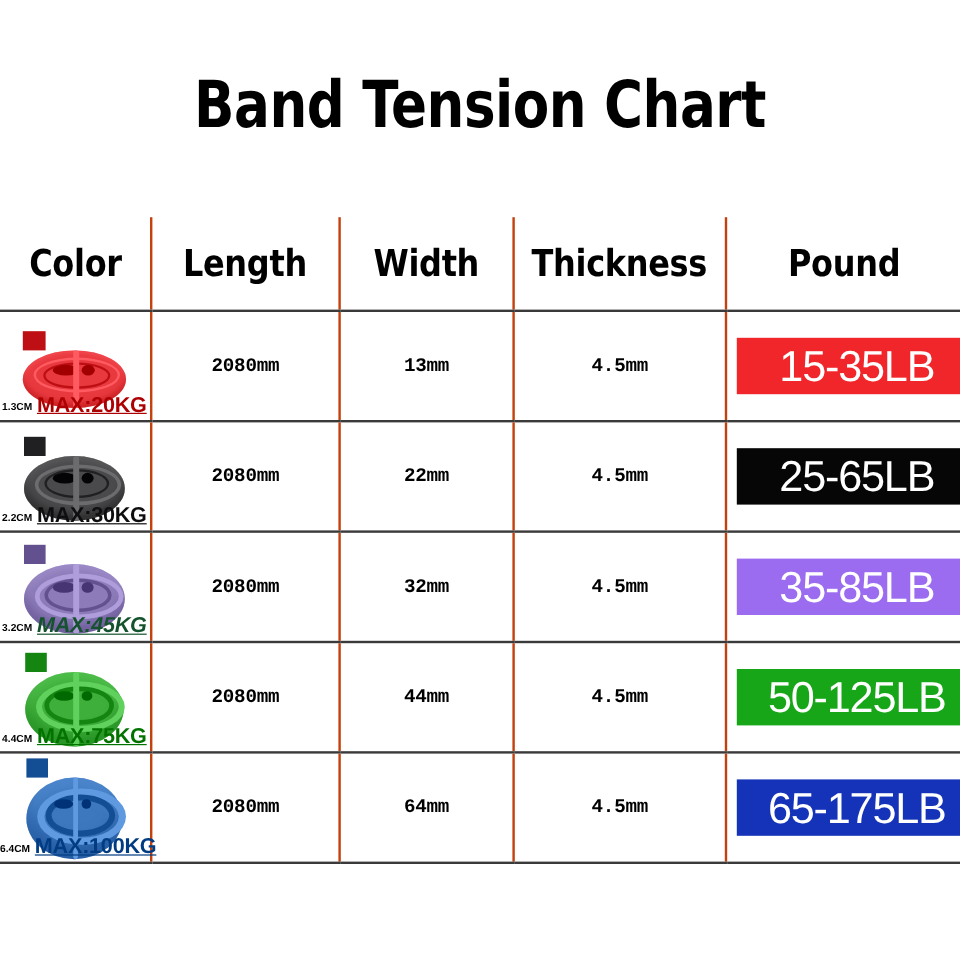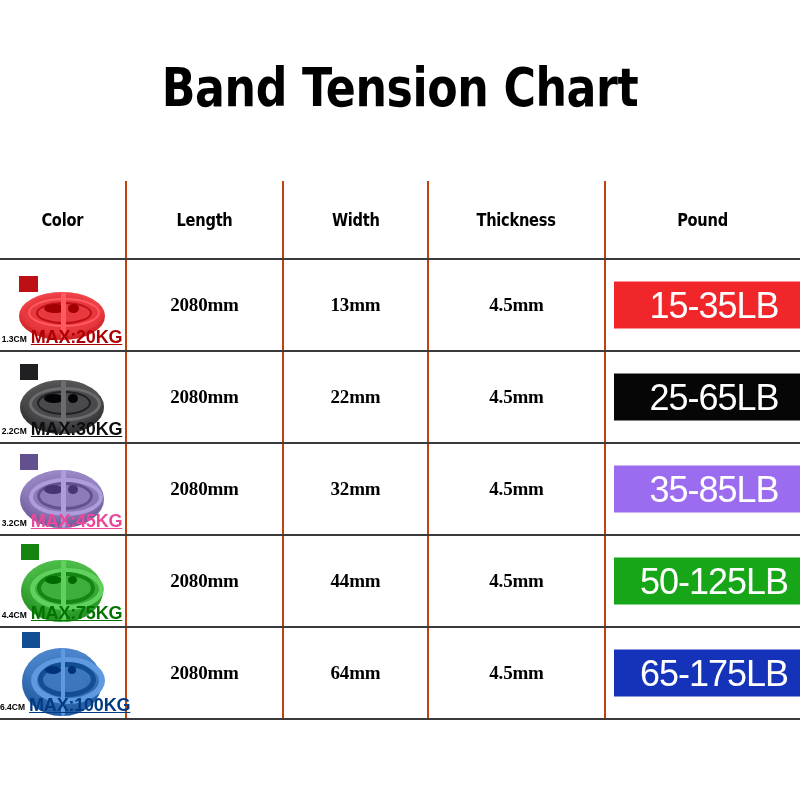--- a/index.html
+++ b/index.html
@@ -58,30 +58,30 @@
   }
   .chart-table th:first-child,
   .chart-table td:first-child { border-left: none; }
   .chart-table th:last-child,
   .chart-table td:last-child  { border-right: none; }
 
   .chart-table thead th {
     height: 77px;
     font-family: "DejaVu Sans", sans-serif;
     font-weight: bold;
-    font-size: 17px;
+    font-size: 31px;
     letter-spacing: -0.3px;
   }
   .hdr-inner { display:inline-block; transform: scaleX(0.86); }
 
   .chart-table tbody tr { height: 92px; }
   .cell-text {
-    font-family: Liberation Serif, serif;
-    font-weight: bold;
-    font-size: 19px;
+    font-family: Liberation Mono, monospace;
+    font-weight: bold;
+    font-size: 16px;
     letter-spacing: -0.2px;
   }
 
   
   .color-cell { position: relative; }
   .band-wrap {
     position: relative;
     width: 124px;
     height: 90px;
   }
@@ -228,21 +228,21 @@
             <div class="band-img" style="top:10px;width:84px;height:58px;">
               <div class="tail" style="left:35.28px;top:-9px;width:18.48px;height:16px;background:#62518e;"></div>
               <div class="coil" style="width:84px;height:58px;background:#8C7BB8;box-shadow:inset 0 -8px 8px #46357266, inset 0 4px 7px #ae9dda88;">
                 <div class="ring" style="left:9.24px;top:7.54px;width:65.52px;height:30.16px;border-width:4px;border-color:#ae9dda;"></div>
                 <div class="ring" style="left:16.8px;top:11.600000000000001px;width:50.4px;height:22.04px;border-width:3px;border-color:#62518e;"></div>
                 <div class="hole" style="left:24.36px;top:15.08px;width:19px;height:9px;background:#463572;"></div>
                 <div class="hole" style="left:47.879999999999995px;top:15.08px;width:10px;height:9px;background:#463572;"></div>
                 <div class="strap" style="left:41.16px;top:0;width:5px;height:58px;background:#ae9dda;"></div>
               </div>
             </div>
-            <div class="band-caption"><span class="cm">3.2CM</span><span class="maxkg" style="color:#ec4899;">MAX:45KG</span></div>
+            <div class="band-caption"><span class="cm">3.2CM</span><span class="maxkg" style="color:#14532d;font-style:italic;">MAX:45KG</span></div>
           </div>
         </td>
         <td><span class="cell-text">2080mm</span></td>
         <td><span class="cell-text">32mm</span></td>
         <td><span class="cell-text">4.5mm</span></td>
         <td class="pound-cell">
           <div class="badge" style="background: rgb(155, 107, 240); color: rgb(255, 255, 255);">35-85LB</div>
         </td>
       </tr>
       <tr>

